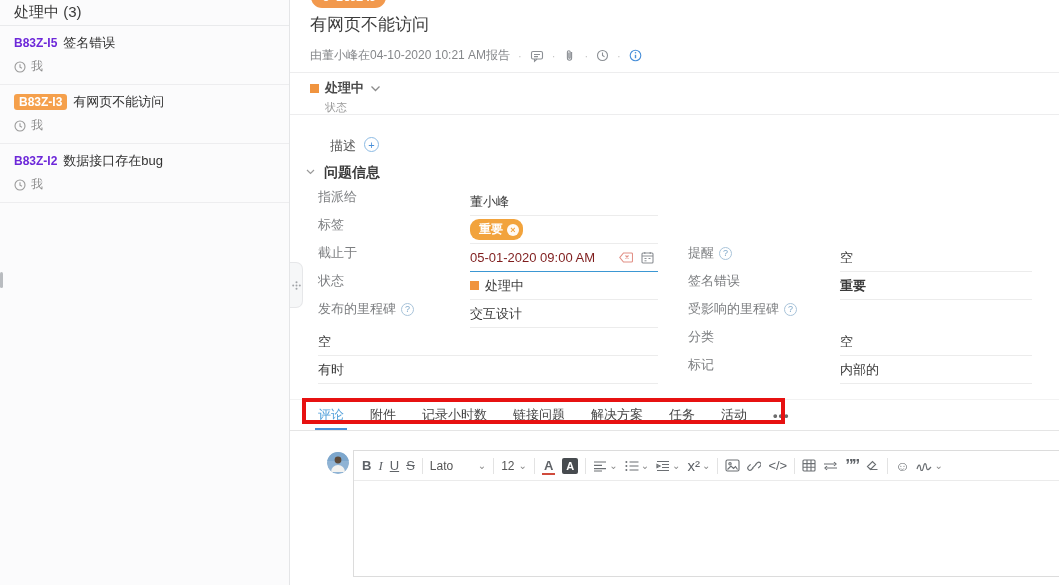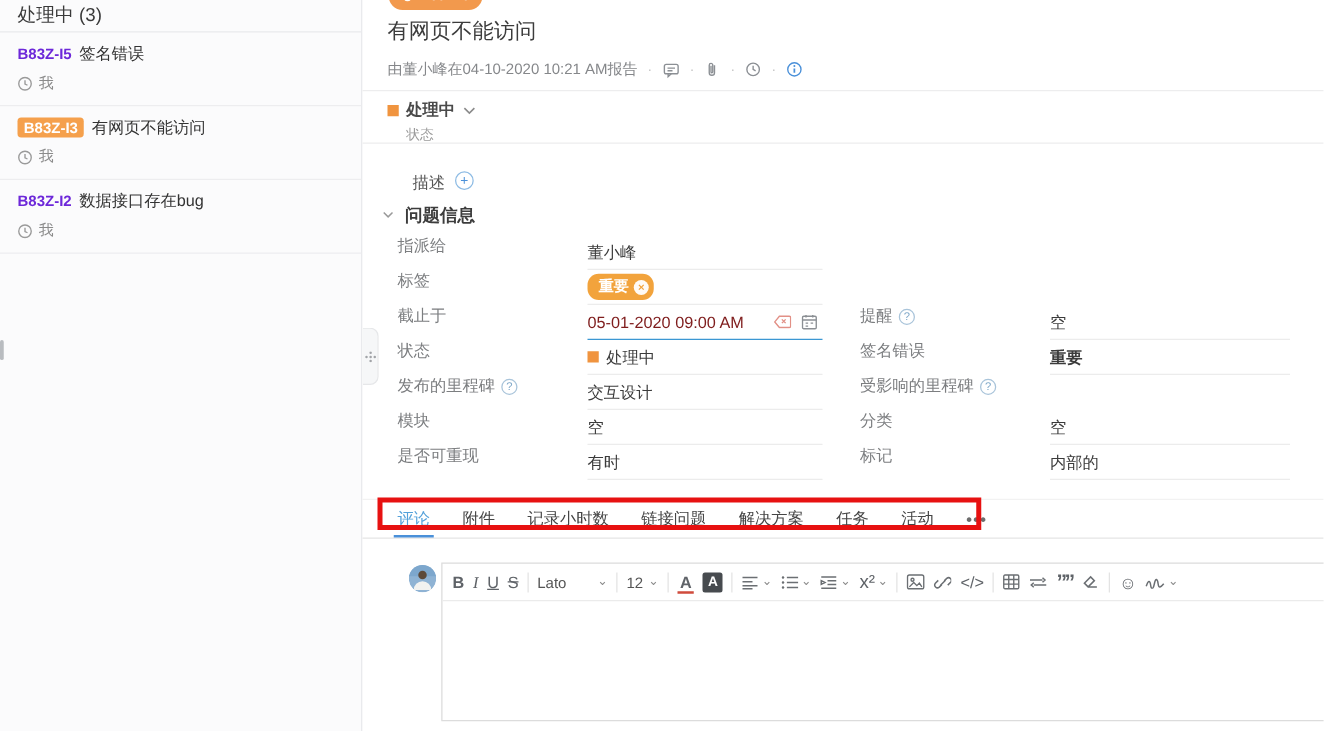--- a/index.html
+++ b/index.html
@@ -240,25 +240,23 @@
         </span>
       </div>
       <div class="frow">
         <span class="flabel">
           <span>发布的里程碑</span>
           <span class="help">?</span>
         </span>
         <span class="fvalue">交互设计</span>
       </div>
       <div class="frow">
-        <span class="flabel">模块</span>
         <span class="fvalue">空</span>
       </div>
       <div class="frow">
-        <span class="flabel">是否可重现</span>
         <span class="fvalue">有时</span>
       </div>
     </div>
 
     <div class="fields fr">
       <div class="frow">
         <span class="flabel">
           <span>提醒</span>
           <span class="help">?</span>
         </span>

